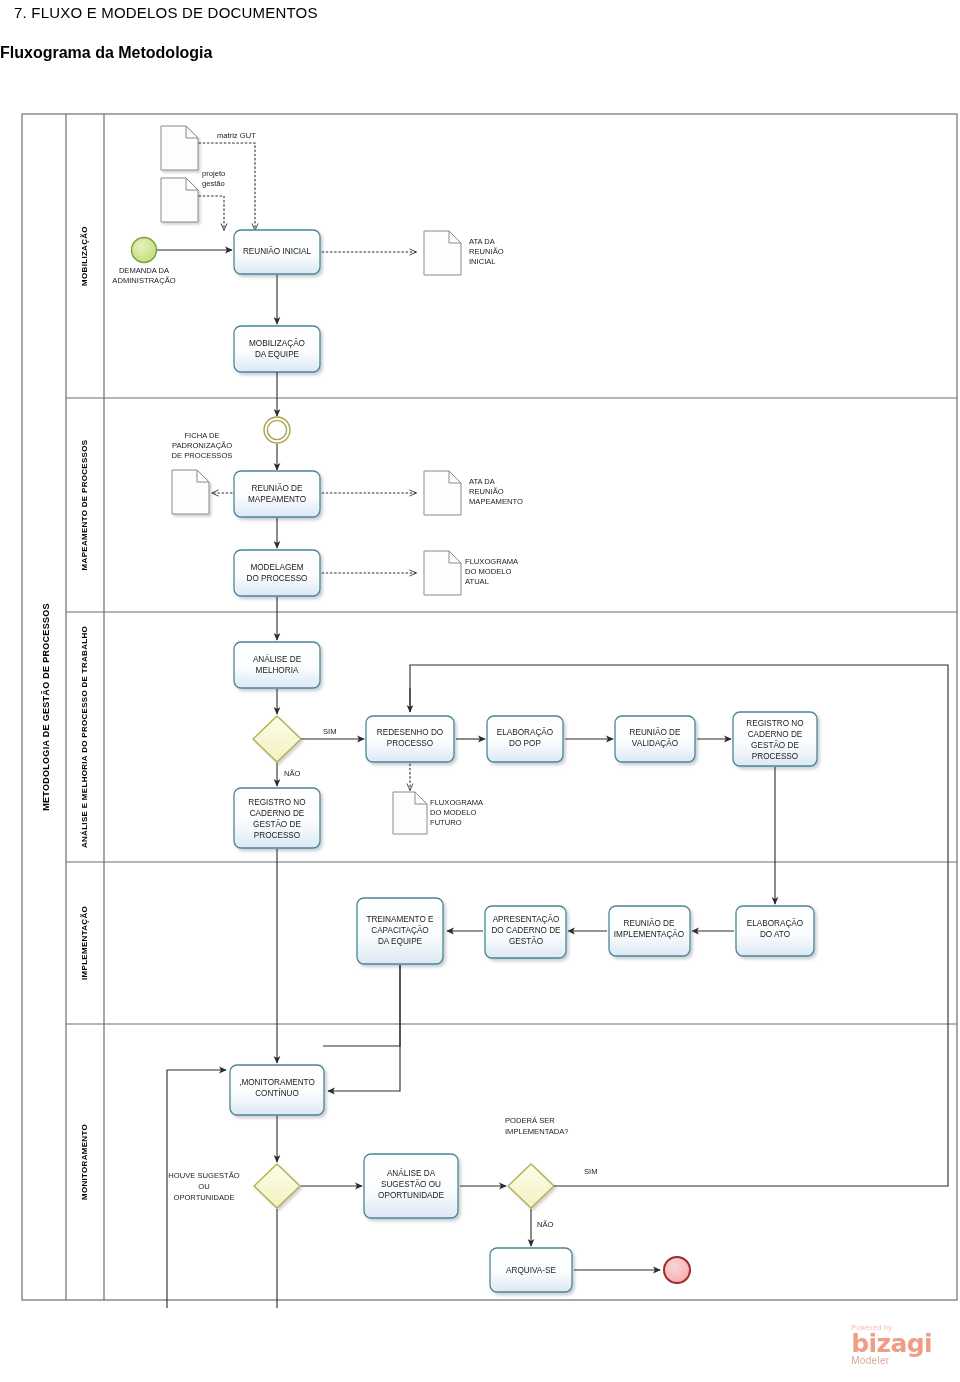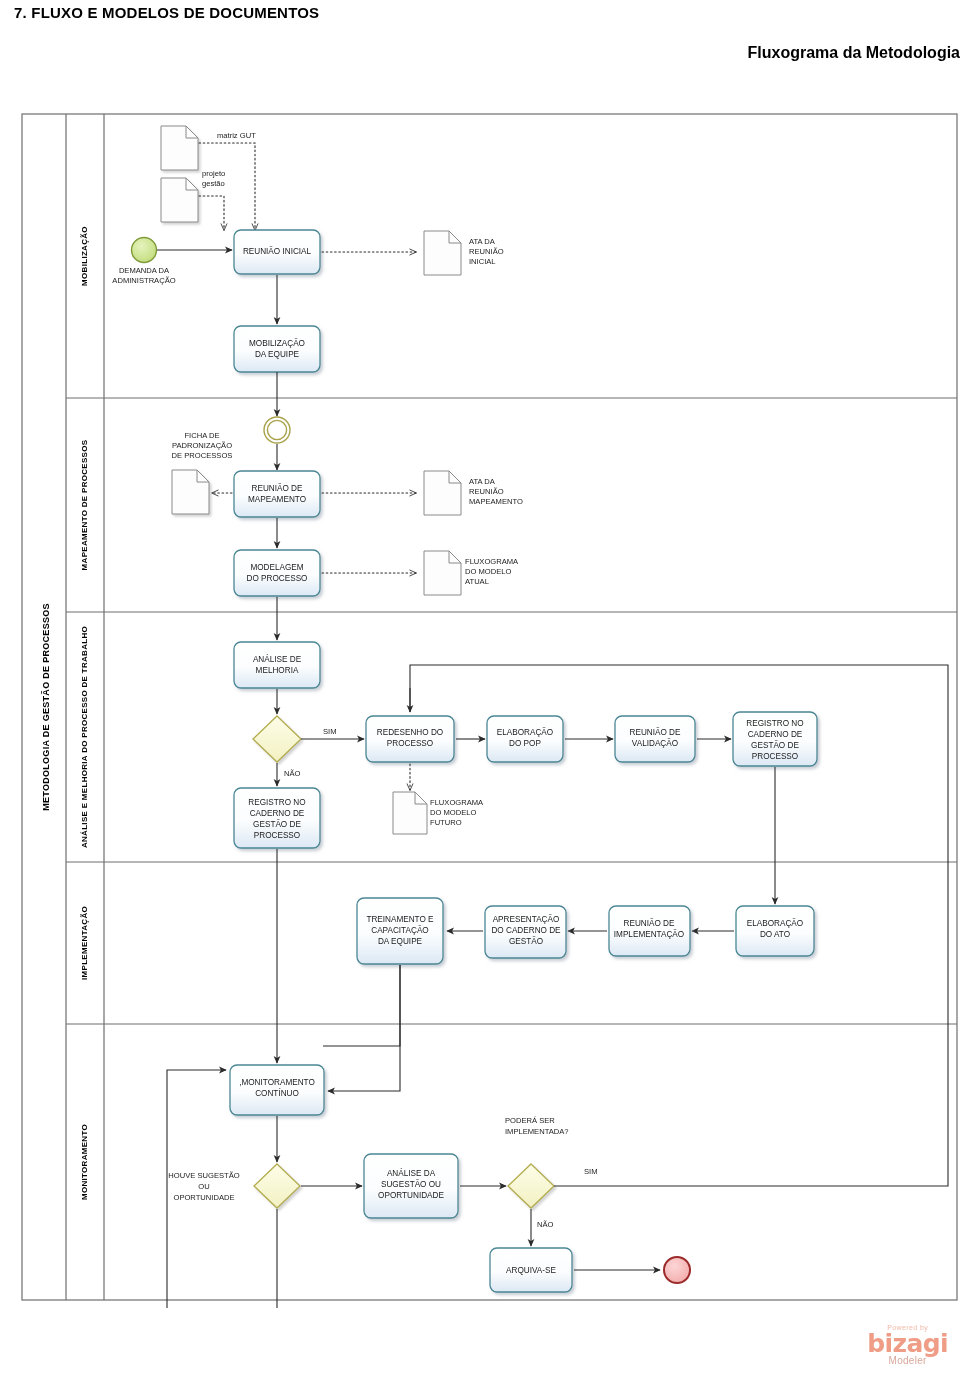--- a/index.html
+++ b/index.html
@@ -1,34 +1,34 @@
 <!DOCTYPE html>
 <html><head>
 <meta charset="utf-8">
 <title>Fluxograma da Metodologia</title>
 <style>
   html,body{margin:0;padding:0;background:#ffffff;}
   body{width:960px;height:1382px;position:relative;
        font-family:"Liberation Sans", sans-serif;color:#000;}
-  #doc-heading{position:absolute;left:14px;top:4px;font-size:15px;font-weight:bold;
+  #doc-heading{position:absolute;left:14px;top:4px;font-size:15px;font-weight:normal;
        letter-spacing:.2px;white-space:nowrap;}
-  #diagram-title{position:absolute;left:0;top:44px;width:960px;text-align:right;
+  #diagram-title{position:absolute;left:0;top:44px;width:960px;text-align:left;
        font-size:16px;font-weight:bold;}
   #flow-wrap{position:absolute;left:12px;top:108px;width:960px;height:1200px;}
   svg{display:block;}
   .lane-label{font-size:8px;font-weight:bold;letter-spacing:.3px;}
   .pool-label{font-size:9px;font-weight:bold;letter-spacing:.3px;}
   .task-text{font-size:8.2px;fill:#1a1a1a;}
   .tiny-text{font-size:7.6px;fill:#1a1a1a;}
   .flowline{stroke:#2b2b2b;stroke-width:1.1;fill:none;}
   .dotline{stroke:#2b2b2b;stroke-width:1.1;fill:none;stroke-dasharray:1.6 2.6;stroke-linecap:round;}
   .poolborder{stroke:#6e6e6e;stroke-width:1.2;fill:none;}
   .lanediv{stroke:#6e6e6e;stroke-width:1.2;}
   .docshape{fill:#fdfdfd;stroke:#8a8a8a;stroke-width:1;}
-  #bizagi{position:absolute;right:12px;bottom:16px;text-align:center;line-height:1;}
+  #bizagi{position:absolute;right:28px;bottom:16px;text-align:left;line-height:1;}
   #bizagi .pw{font-size:7px;color:#f0b9a8;letter-spacing:.4px;}
   #bizagi .bz{font-size:25px;color:#ef9d86;font-weight:bold;letter-spacing:-.6px;
       font-family:"DejaVu Sans", sans-serif;}
   #bizagi .md{font-size:10px;color:#d8a79a;letter-spacing:.3px;}
 </style>
 </head>
 <body>
 
 <div id="doc-heading">7. FLUXO E MODELOS DE DOCUMENTOS</div>
 <div id="diagram-title">Fluxograma da Metodologia</div>

